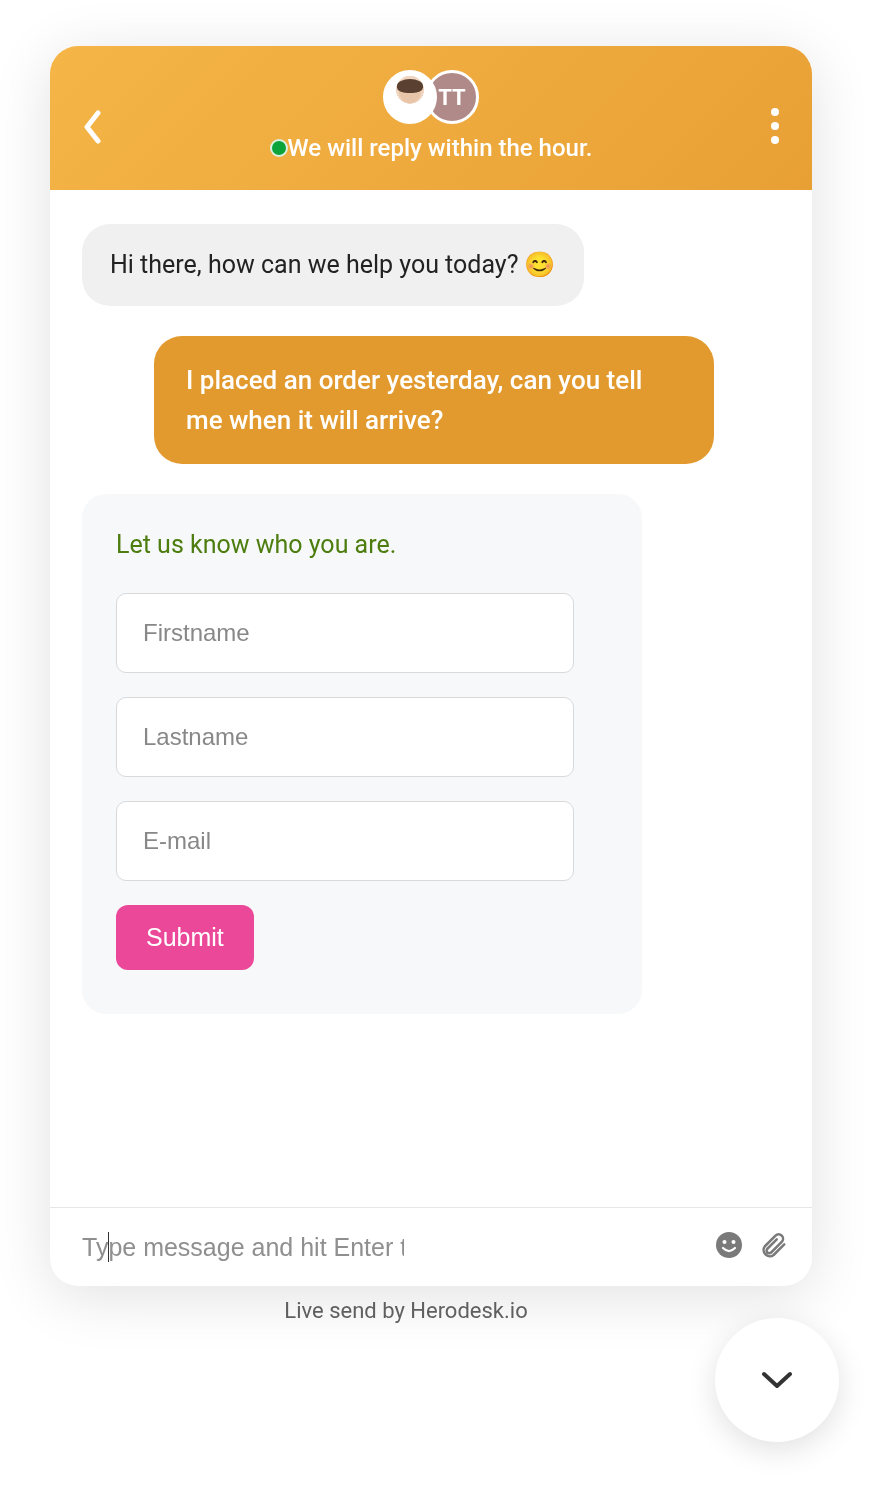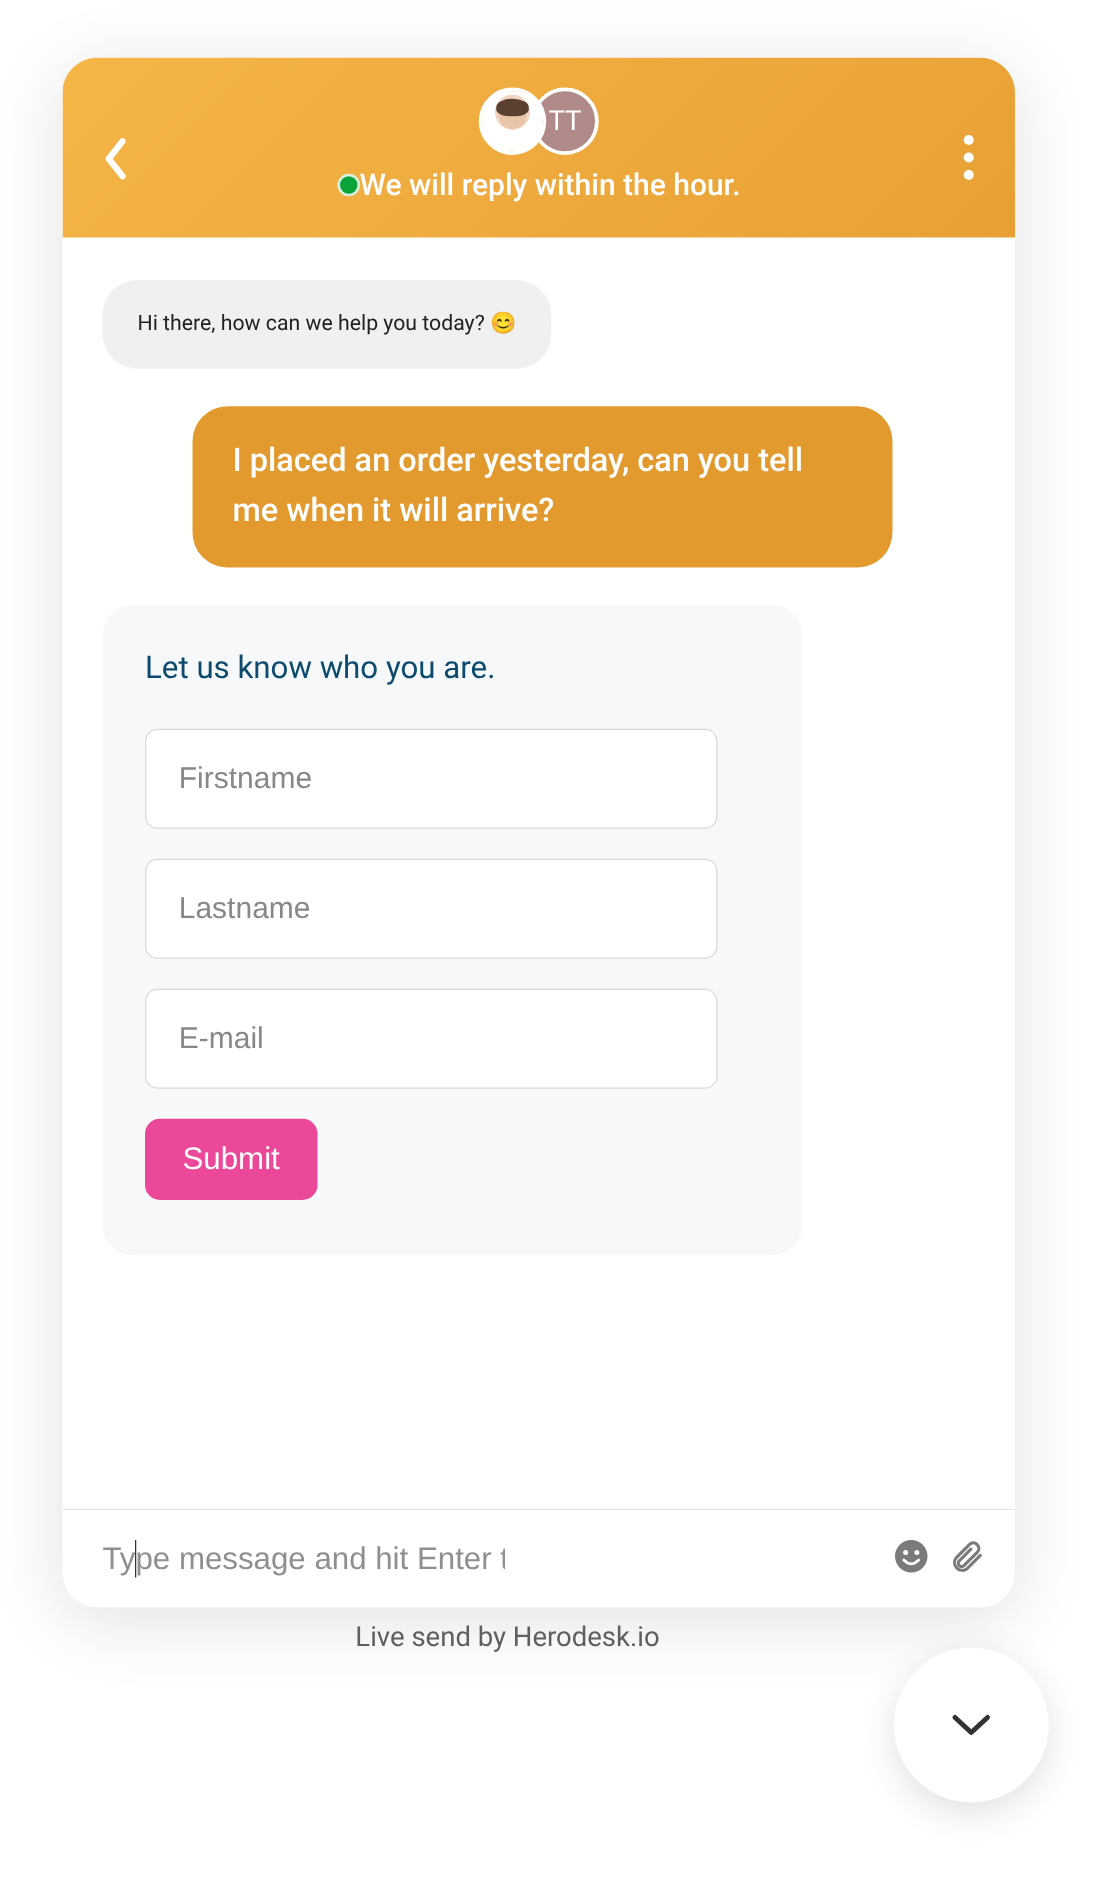--- a/index.html
+++ b/index.html
@@ -52,21 +52,21 @@
 .avatar {
   width: 54px;
   height: 54px;
   border-radius: 50%;
   border: 3px solid #fff;
   display: flex;
   align-items: center;
   justify-content: center;
   overflow: hidden;
 }
-.avatar + .avatar { margin-left: -12px; }
+.avatar + .avatar { margin-left: -12px; font-weight: bold; }
 .avatar-1 {
   background: radial-gradient(circle at 50% 35%, #f0d6c0 0%, #f0d6c0 35%, #fff 36%, #fff 100%);
   position: relative;
 }
 .avatar-1::before {
   content: "";
   position: absolute;
   top: 8px;
   left: 50%;
   transform: translateX(-50%);
@@ -109,21 +109,21 @@
 .conversation {
   flex: 1;
   padding: 34px 26px 10px 32px;
   overflow-y: auto;
 }
 .msg-in {
   background: #f0f0f0;
   color: #222;
   padding: 24px 28px;
   border-radius: 28px;
-  font-size: 17px;
+  font-size: 25px;
   line-height: 1.35;
   max-width: 560px;
   margin-bottom: 30px;
   display: inline-block;
 }
 .msg-out-wrap {
   display: flex;
   justify-content: center;
   margin-bottom: 30px;
 }
@@ -138,21 +138,21 @@
   max-width: 560px;
 }
 .form-card {
   background: #f7f8f9;
   border-radius: 24px;
   padding: 36px 34px 44px;
   width: 560px;
 }
 .form-title {
   font-size: 25px;
-  color: #0c4a6e;
+  color: #4d7c0f;
   margin-bottom: 34px;
 }
 .form-input {
   width: 458px;
   height: 80px;
   border: 1px solid #d7d9db;
   border-radius: 10px;
   padding: 16px 26px;
   font-size: 24px;
   color: #333;

